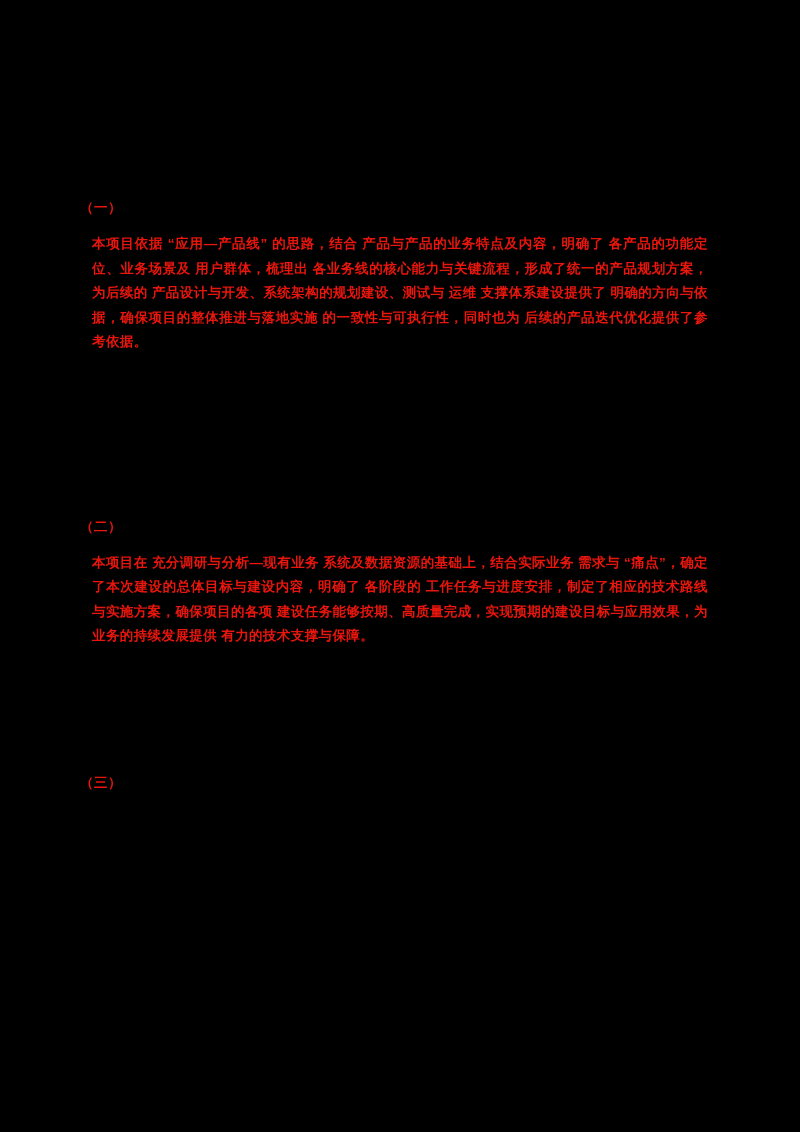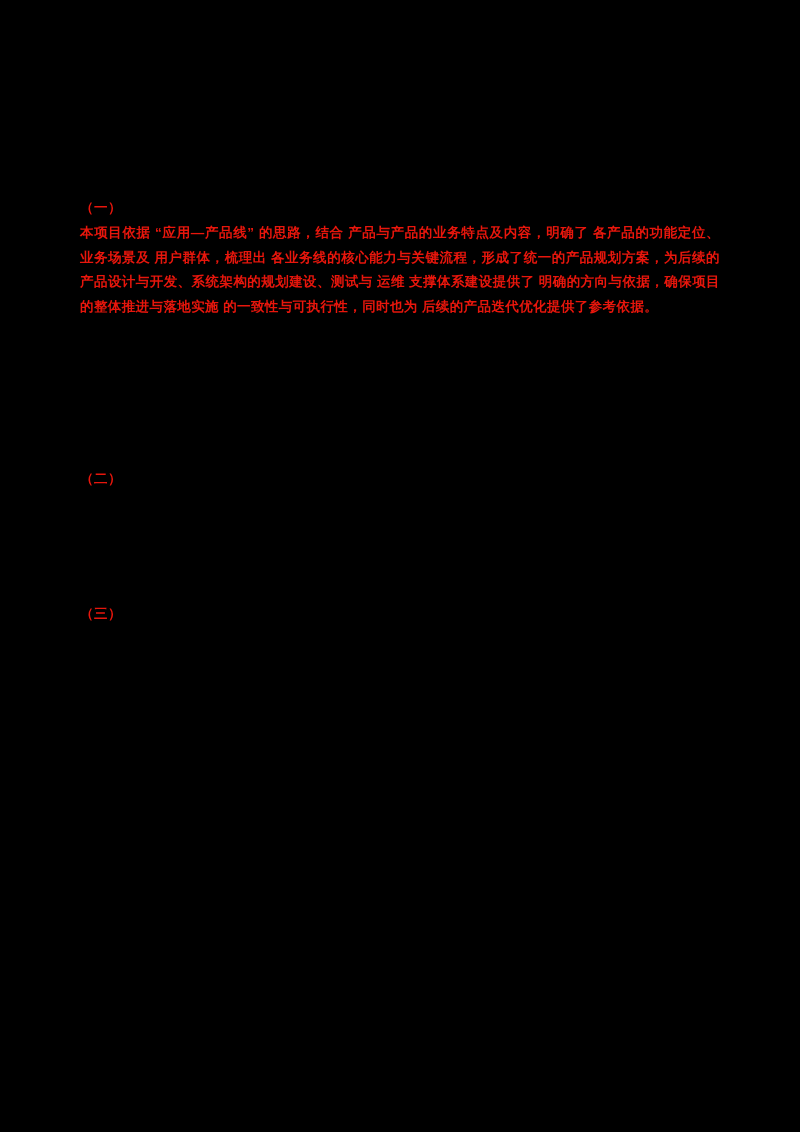--- a/index.html
+++ b/index.html
@@ -37,21 +37,21 @@
     letter-spacing: 0.5px;
     margin: 0 0 1px 0;
     white-space: pre-wrap;
   }
   .section-para {
     color: #e8160c;
     font-size: 13.5px;
     font-weight: bold;
     line-height: 24.5px;
     letter-spacing: 0.4px;
-    margin: 0;
+    margin: 12px;
     text-align: justify;
     text-justify: inter-ideograph;
     white-space: pre-wrap;
   }
   .gap-1 { height: 148px; }
   .gap-2 { height: 110px; }
 </style>
 </head>
 <body>
 
@@ -60,20 +60,21 @@
 
     <div class="section">
       <p class="section-heading">（一）</p>
       <p class="section-para">本项目依据 “应用—产品线” 的思路，结合 产品与产品的业务特点及内容，明确了 各产品的功能定位、业务场景及 用户群体，梳理出 各业务线的核心能力与关键流程，形成了统一的产品规划方案，为后续的 产品设计与开发、系统架构的规划建设、测试与 运维 支撑体系建设提供了 明确的方向与依据，确保项目的整体推进与落地实施 的一致性与可执行性，同时也为 后续的产品迭代优化提供了参考依据。</p>
     </div>
 
     <div class="gap-1"></div>
 
     <div class="section">
       <p class="section-heading">（二）</p>
+      <p class="section-para">本项目在 充分调研与分析—现有业务 系统及数据资源的基础上，结合实际业务 需求与 “痛点”，确定了本次建设的总体目标与建设内容，明确了 各阶段的 工作任务与进度安排，制定了相应的技术路线与实施方案，确保项目的各项 建设任务能够按期、高质量完成，实现预期的建设目标与应用效果，为 业务的持续发展提供 有力的技术支撑与保障。</p>
     </div>
 
     <div class="gap-2"></div>
 
     <div class="section">
       <p class="section-heading">（三）</p>
     </div>
 
   </div>
 </div>

